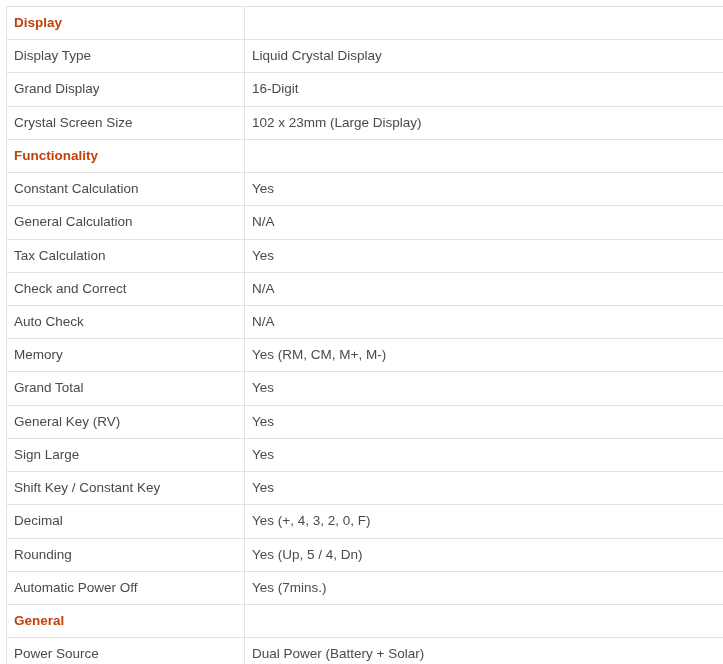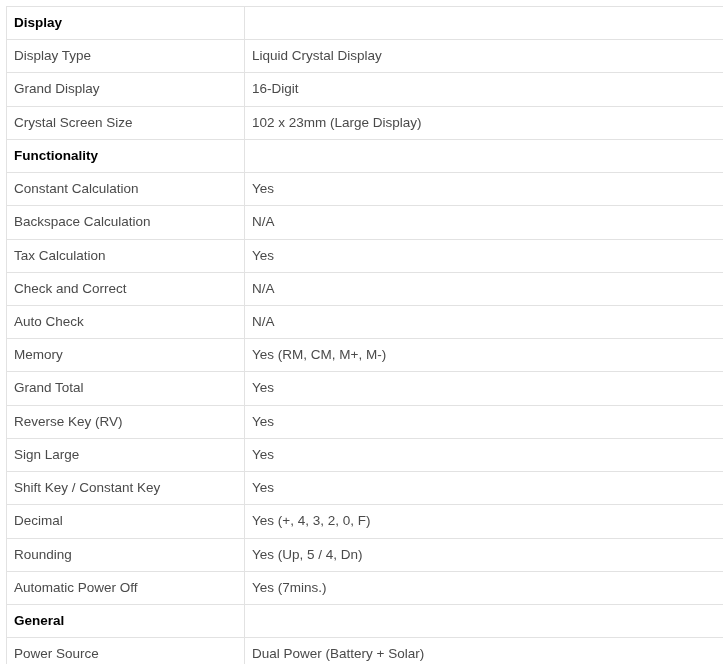--- a/index.html
+++ b/index.html
@@ -28,21 +28,21 @@
     line-height: 1.35;
   }
   .col-label {
     width: 222px;
   }
   .col-value {
     width: 487px;
   }
   .section-row td {
     font-weight: bold;
-    color: #000000;
+    color: #c2410c;
   }
 </style>
 </head>
 <body>
 
 <table class="spec-table">
   <tbody>
       <tr class="section-row">
         <td class="col-label">Display</td>
         <td class="col-value"></td>
@@ -61,21 +61,21 @@
       </tr>
       <tr class="section-row">
         <td class="col-label">Functionality</td>
         <td class="col-value"></td>
       </tr>
       <tr>
         <td class="col-label">Constant Calculation</td>
         <td class="col-value">Yes</td>
       </tr>
       <tr>
-        <td class="col-label">Backspace Calculation</td>
+        <td class="col-label">General Calculation</td>
         <td class="col-value">N/A</td>
       </tr>
       <tr>
         <td class="col-label">Tax Calculation</td>
         <td class="col-value">Yes</td>
       </tr>
       <tr>
         <td class="col-label">Check and Correct</td>
         <td class="col-value">N/A</td>
       </tr>
@@ -85,21 +85,21 @@
       </tr>
       <tr>
         <td class="col-label">Memory</td>
         <td class="col-value">Yes (RM, CM, M+, M-)</td>
       </tr>
       <tr>
         <td class="col-label">Grand Total</td>
         <td class="col-value">Yes</td>
       </tr>
       <tr>
-        <td class="col-label">Reverse Key (RV)</td>
+        <td class="col-label">General Key (RV)</td>
         <td class="col-value">Yes</td>
       </tr>
       <tr>
         <td class="col-label">Sign Large</td>
         <td class="col-value">Yes</td>
       </tr>
       <tr>
         <td class="col-label">Shift Key / Constant Key</td>
         <td class="col-value">Yes</td>
       </tr>

